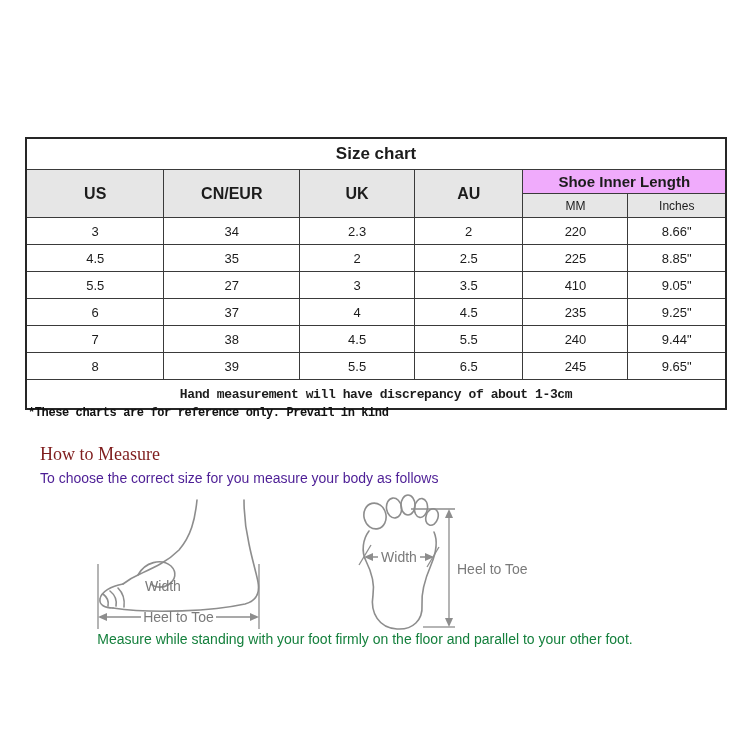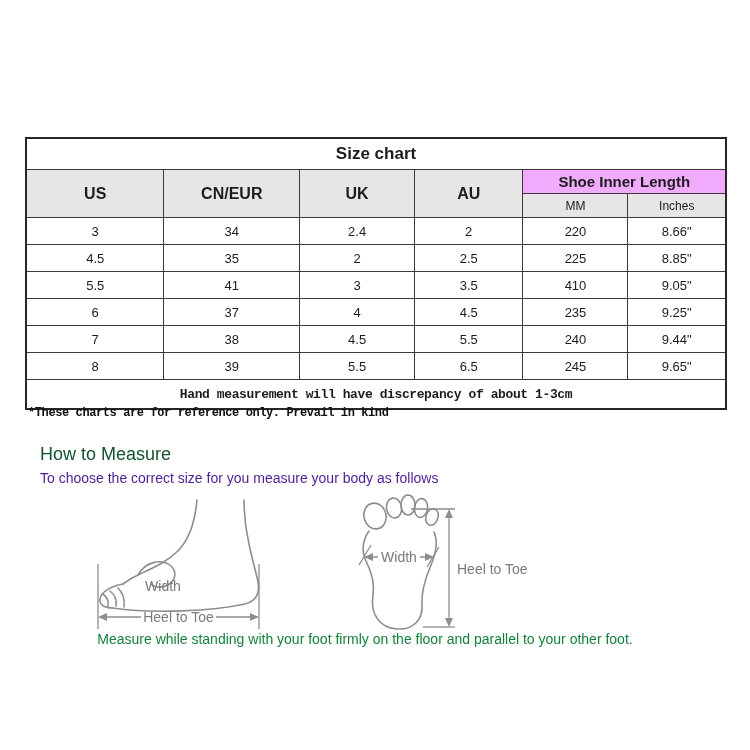--- a/index.html
+++ b/index.html
@@ -29,21 +29,21 @@
     letter-spacing:-0.4px;color:#111;
   }
   
   .note-ref{
     position:absolute;left:28px;top:406px;
     font-family:"Liberation Mono", monospace;font-weight:bold;
     font-size:12px;letter-spacing:-0.4px;color:#111;
   }
   .h2m-title{
     position:absolute;left:40px;top:444px;
-    font-size:18px;color:#14532d;
+    font-size:18px;color:#7f1d1d;font-family:Liberation Serif, serif;
   }
   .h2m-sub{
     position:absolute;left:40px;top:470px;
     font-size:14px;color:#4c1d95;
   }
   .caption{
     position:absolute;left:40px;top:631px;width:650px;text-align:center;
     font-size:14px;color:#15803d;
   }
   
@@ -78,36 +78,36 @@
       <td rowspan="2" class="head-cell">AU</td>
       <td colspan="2" class="inner-head">Shoe Inner Length</td>
     </tr>
     <tr>
       <td class="sub-head">MM</td>
       <td class="sub-head">Inches</td>
     </tr>
     <tr>
       <td class="data-cell">3</td>
       <td class="data-cell">34</td>
-      <td class="data-cell">2.4</td>
+      <td class="data-cell">2.3</td>
       <td class="data-cell">2</td>
       <td class="data-cell">220</td>
       <td class="data-cell">8.66"</td>
     </tr>
     <tr>
       <td class="data-cell">4.5</td>
       <td class="data-cell">35</td>
       <td class="data-cell">2</td>
       <td class="data-cell">2.5</td>
       <td class="data-cell">225</td>
       <td class="data-cell">8.85"</td>
     </tr>
     <tr>
       <td class="data-cell">5.5</td>
-      <td class="data-cell">41</td>
+      <td class="data-cell">27</td>
       <td class="data-cell">3</td>
       <td class="data-cell">3.5</td>
       <td class="data-cell">410</td>
       <td class="data-cell">9.05"</td>
     </tr>
     <tr>
       <td class="data-cell">6</td>
       <td class="data-cell">37</td>
       <td class="data-cell">4</td>
       <td class="data-cell">4.5</td>

